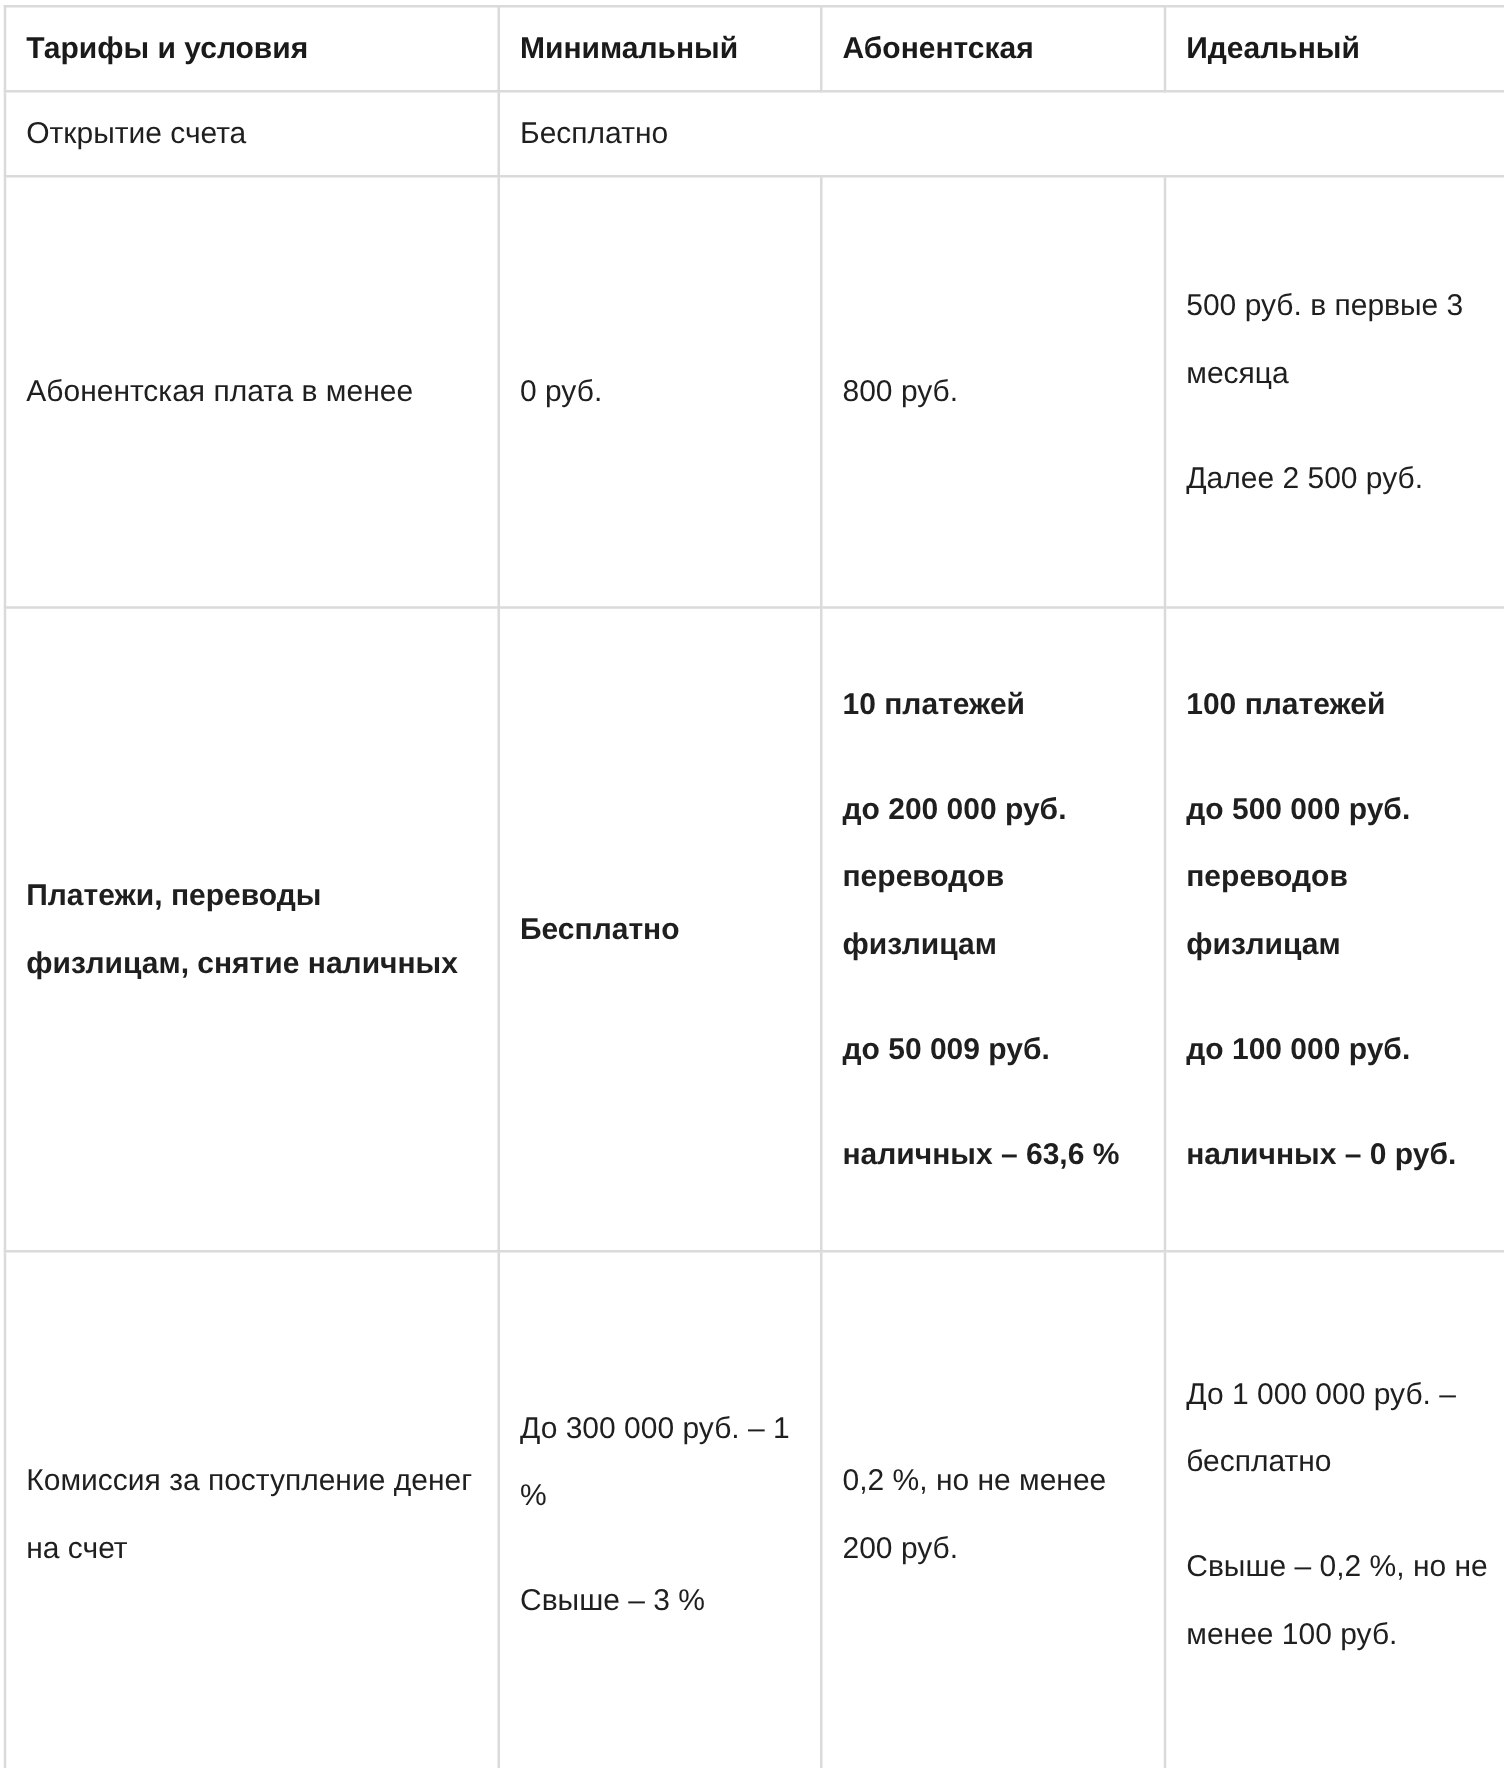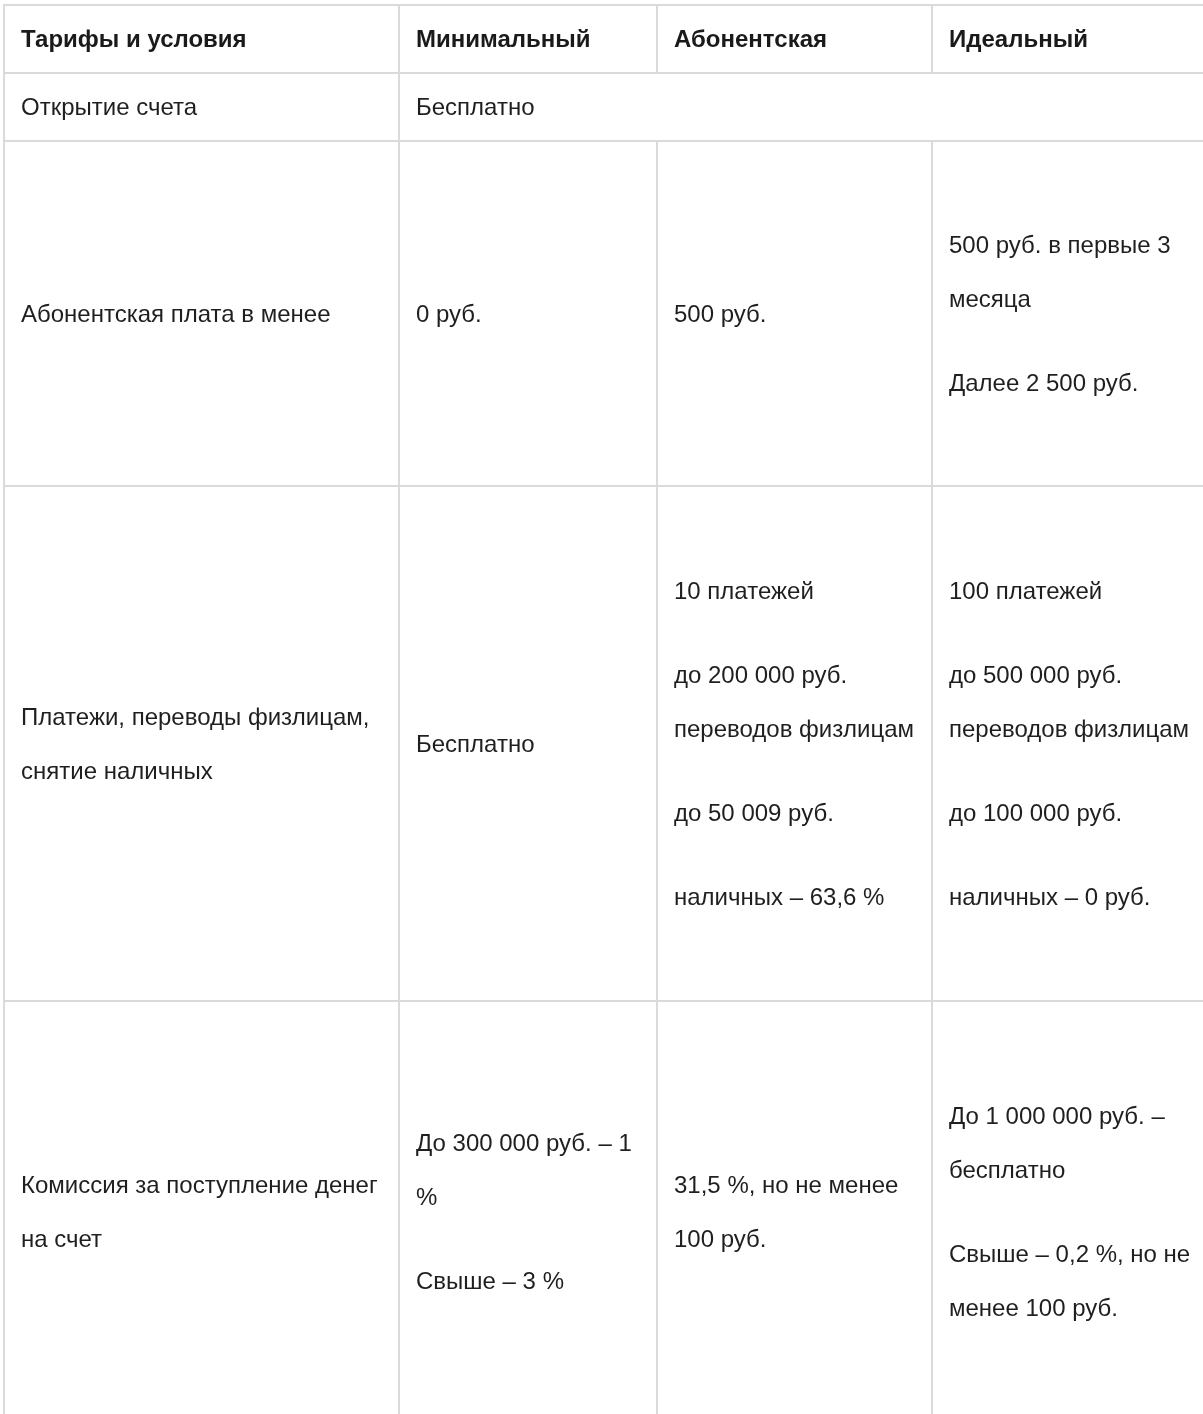--- a/index.html
+++ b/index.html
@@ -37,21 +37,21 @@
     font-size: 24px;
     line-height: 54px;
   }
   th {
     font-weight: bold;
     height: 66px;
     color: #1a1a1a;
   }
   .row-open td { height: 66px; }
   .row-fee td { height: 343px; }
-  .row-pay td { height: 513px; }
+  .row-pay td { height: 513px; font-weight: bold; }
   .row-comm td { height: 420px; }
   p {
     margin: 0;
   }
   p + p {
     margin-top: 30px;
   }
 </style>
 </head>
 <body>
@@ -79,21 +79,21 @@
       </tr>
 
       <tr class="row-fee">
         <td>
             <p>Абонентская плата в менее</p>
           </td>
         <td>
             <p>0 руб.</p>
           </td>
         <td>
-            <p>500 руб.</p>
+            <p>800 руб.</p>
           </td>
         <td>
           <p>500 руб. в первые 3 месяца</p>
           <p>Далее 2 500 руб.</p>
         </td>
       </tr>
 
       <tr class="row-pay">
         <td>
             <p>Платежи, переводы физлицам, снятие наличных</p>
@@ -117,21 +117,21 @@
 
       <tr class="row-comm">
         <td>
             <p>Комиссия за поступление денег на счет</p>
           </td>
         <td>
           <p>До 300 000 руб. – 1 %</p>
           <p>Свыше – 3 %</p>
         </td>
         <td>
-            <p>31,5 %, но не менее 100 руб.</p>
+            <p>0,2 %, но не менее 200 руб.</p>
           </td>
         <td>
           <p>До 1 000 000 руб. – бесплатно</p>
           <p>Свыше – 0,2 %, но не менее 100 руб.</p>
         </td>
       </tr>
     </tbody>
   </table>
 </div>
 

